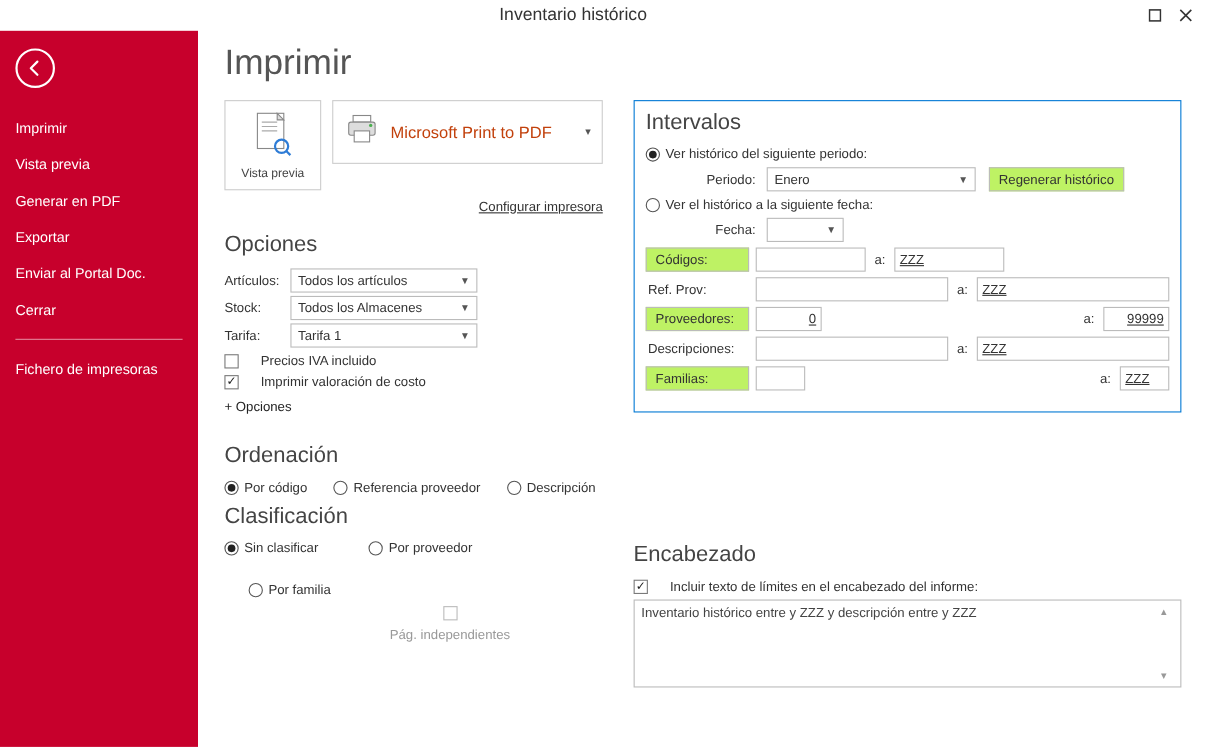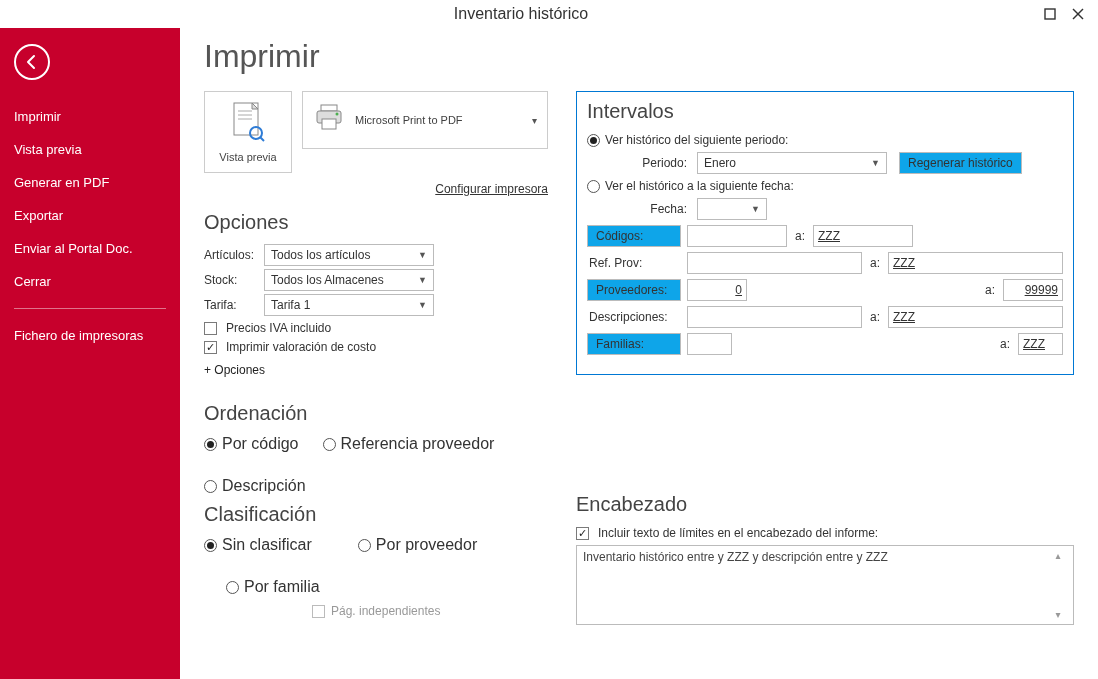--- a/index.html
+++ b/index.html
@@ -27,56 +27,56 @@
 
   .two-col { display: flex; gap: 28px; }
   .left { width: 344px; }
   .right { flex: 1; }
 
   
   .preview-row { display: flex; gap: 10px; align-items: stretch; margin-bottom: 6px; }
   .preview-btn { width: 88px; height: 82px; border: 1px solid #ccc; display: flex; flex-direction: column; align-items: center; justify-content: center; cursor: pointer; font-size: 11px; color: #444; gap: 4px; }
   .printer-select { flex: 1; height: 58px; border: 1px solid #ccc; display: flex; align-items: center; padding: 0 10px; cursor: pointer; }
   .printer-select .printer-icon { margin-right: 10px; }
-  .printer-select .label { flex: 1; font-size: 11px; color: #404040; }
+  .printer-select .label { flex: 1; font-size: 15px; color: #c2410c; }
   .printer-select .chevron { font-size: 10px; color: #555; }
 
   .link-right { text-align: right; margin-bottom: 14px; }
   .link-right span { text-decoration: underline; font-size: 12px; color: #333; cursor: pointer; }
 
   .section-h { font-size: 20px; font-weight: 400; color: #444; margin: 8px 0 10px 0; }
 
   .form-row { display: flex; align-items: center; margin: 3px 0; font-size: 12px; }
   .form-row .lbl { width: 60px; color: #333; }
   .select { border: 1px solid #bbb; height: 22px; display: flex; align-items: center; padding: 0 6px; background: #fff; cursor: pointer; }
   .select .val { flex: 1; font-size: 12px; }
   .select .arrow { font-size: 9px; color: #555; margin-left: 4px; }
   .w170 { width: 170px; }
 
-  .check-row { display: flex; align-items: center; gap: 9px; font-size: 12px; margin: 5px 0; }
+  .check-row { display: flex; align-items: center; gap: 20px; font-size: 12px; margin: 5px 0; }
   .check-row .box { width: 13px; height: 13px; border: 1px solid #7a7a7a; display: flex; align-items: center; justify-content: center; }
   .check-row .box.checked::after { content: "✓"; font-size: 11px; line-height: 1; color: #222; }
 
   .opt-link { font-size: 12px; color: #222; cursor: pointer; margin-top: 4px; display: inline-block; }
 
-  .radio-row { display: flex; gap: 24px; align-items: flex-start; font-size: 16px; margin-bottom: 8px; flex-wrap: wrap; }
+  .radio-row { display: flex; gap: 24px; align-items: flex-start; font-size: 12px; margin-bottom: 8px; flex-wrap: wrap; }
   .radio { display: flex; align-items: center; gap: 5px; cursor: pointer; }
   .radio .dot { width: 13px; height: 13px; border: 1px solid #555; border-radius: 50%; display: flex; align-items: center; justify-content: center; }
   .radio .dot.on::after { content: ""; width: 7px; height: 7px; background: #222; border-radius: 50%; }
 
-  .clasif-sub { margin-left: 108px; display: flex; align-items: center; gap: 6px; font-size: 12px; color: #999; }
+  .clasif-sub { margin-left: 66px; display: flex; align-items: center; gap: 6px; font-size: 12px; color: #999; flex-direction: column; }
   .clasif-sub .box { width: 13px; height: 13px; border: 1px solid #bbb; }
 
   
   .intervals { border: 1px solid #0078d4; padding: 8px 10px 14px 10px; }
   .intervals .section-h { margin-top: 0; }
   .iv-row { display: flex; align-items: center; gap: 6px; font-size: 12px; margin: 5px 0; }
   .iv-row .ind1 { width: 22px; }
   .iv-row .lbl2 { width: 76px; text-align: right; padding-right: 4px; }
-  .btn-lbl { border: 1px solid #bbb; height: 22px; display: flex; align-items: center; justify-content: center; padding: 0 8px; font-size: 12px; background: #0ea5e9; cursor: pointer; }
+  .btn-lbl { border: 1px solid #bbb; height: 22px; display: flex; align-items: center; justify-content: center; padding: 0 8px; font-size: 12px; background: #bef264; cursor: pointer; }
   .txt { border: 1px solid #bbb; height: 22px; padding: 0 4px; background: #fff; font-size: 12px; display: flex; align-items: center; text-decoration: underline; }
   .txt-in { text-align: right; }
   .w100 { width: 100px; }
   .w70  { width: 70px;  }
   .w60  { width: 60px;  }
   .w45  { width: 45px;  }
   .sep-a { width: 14px; text-align: center; }
 
   .header-box { height: 80px; border: 1px solid #bbb; display: flex; padding: 4px 6px; font-size: 12px; color: #444; }
   .header-box .text { flex: 1; }

